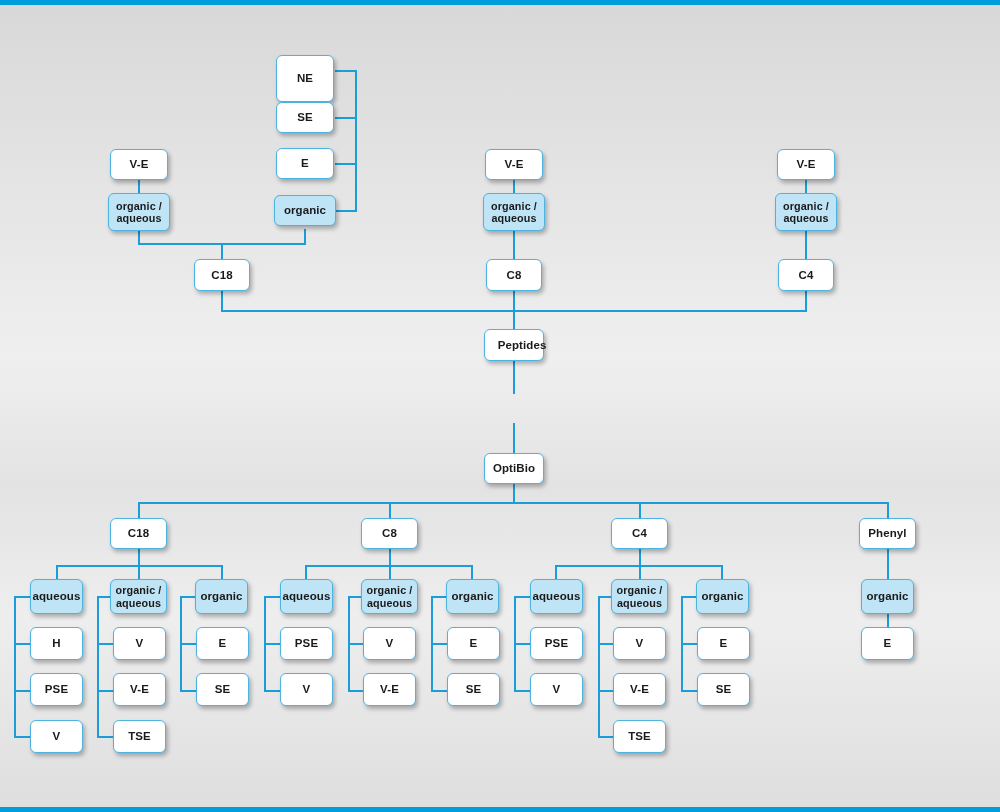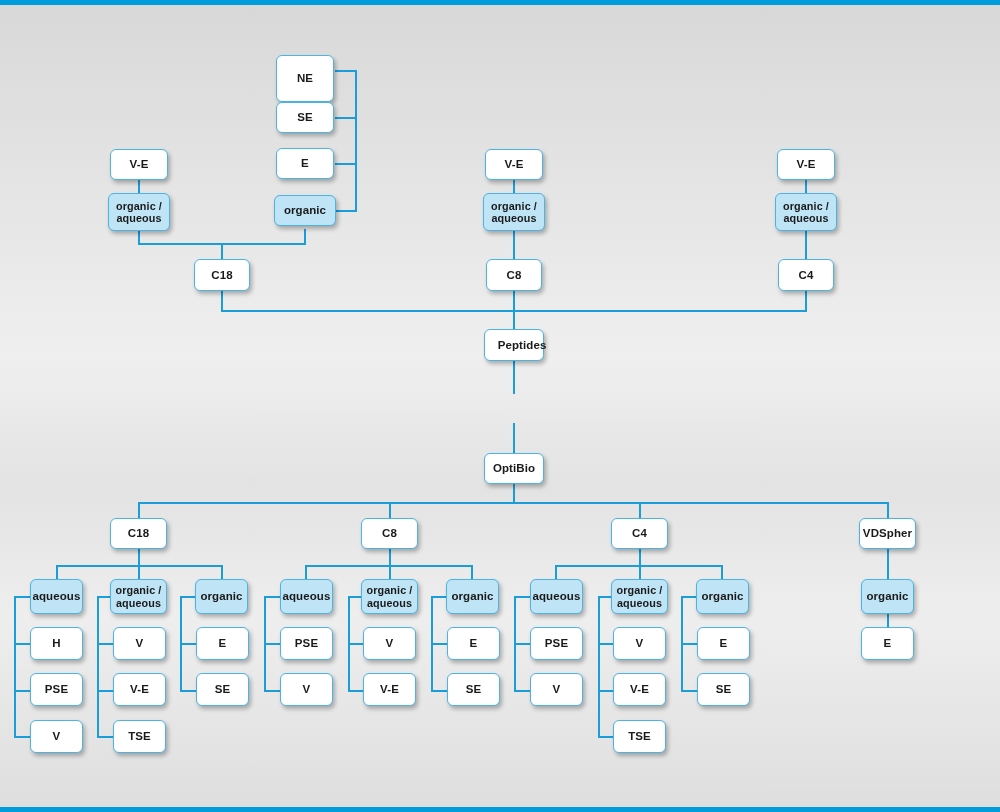--- a/index.html
+++ b/index.html
@@ -315,21 +315,21 @@
       <span>E</span>
     </div>
   <div class="box" style="left:697px;top:673px;width:53px;height:33px;">
       <span>SE</span>
     </div>
 
   <div class="ln lnv" style="left:887px;top:549px;height:30px;"></div>
   <div class="ln lnv" style="left:887px;top:614px;height:14px;"></div>
 
   <div class="box" style="left:859px;top:518px;width:57px;height:31px;">
-      <span>VDSpher</span>
+      <span>Phenyl</span>
     </div>
   <div class="box fill" style="left:861px;top:579px;width:53px;height:35px;">
       <span>organic</span>
     </div>
   <div class="box" style="left:861px;top:627px;width:53px;height:33px;">
       <span>E</span>
     </div>
 
   <div class="box" style="left:484px;top:453px;width:60px;height:31px;">
       <span>OptiBio</span>

